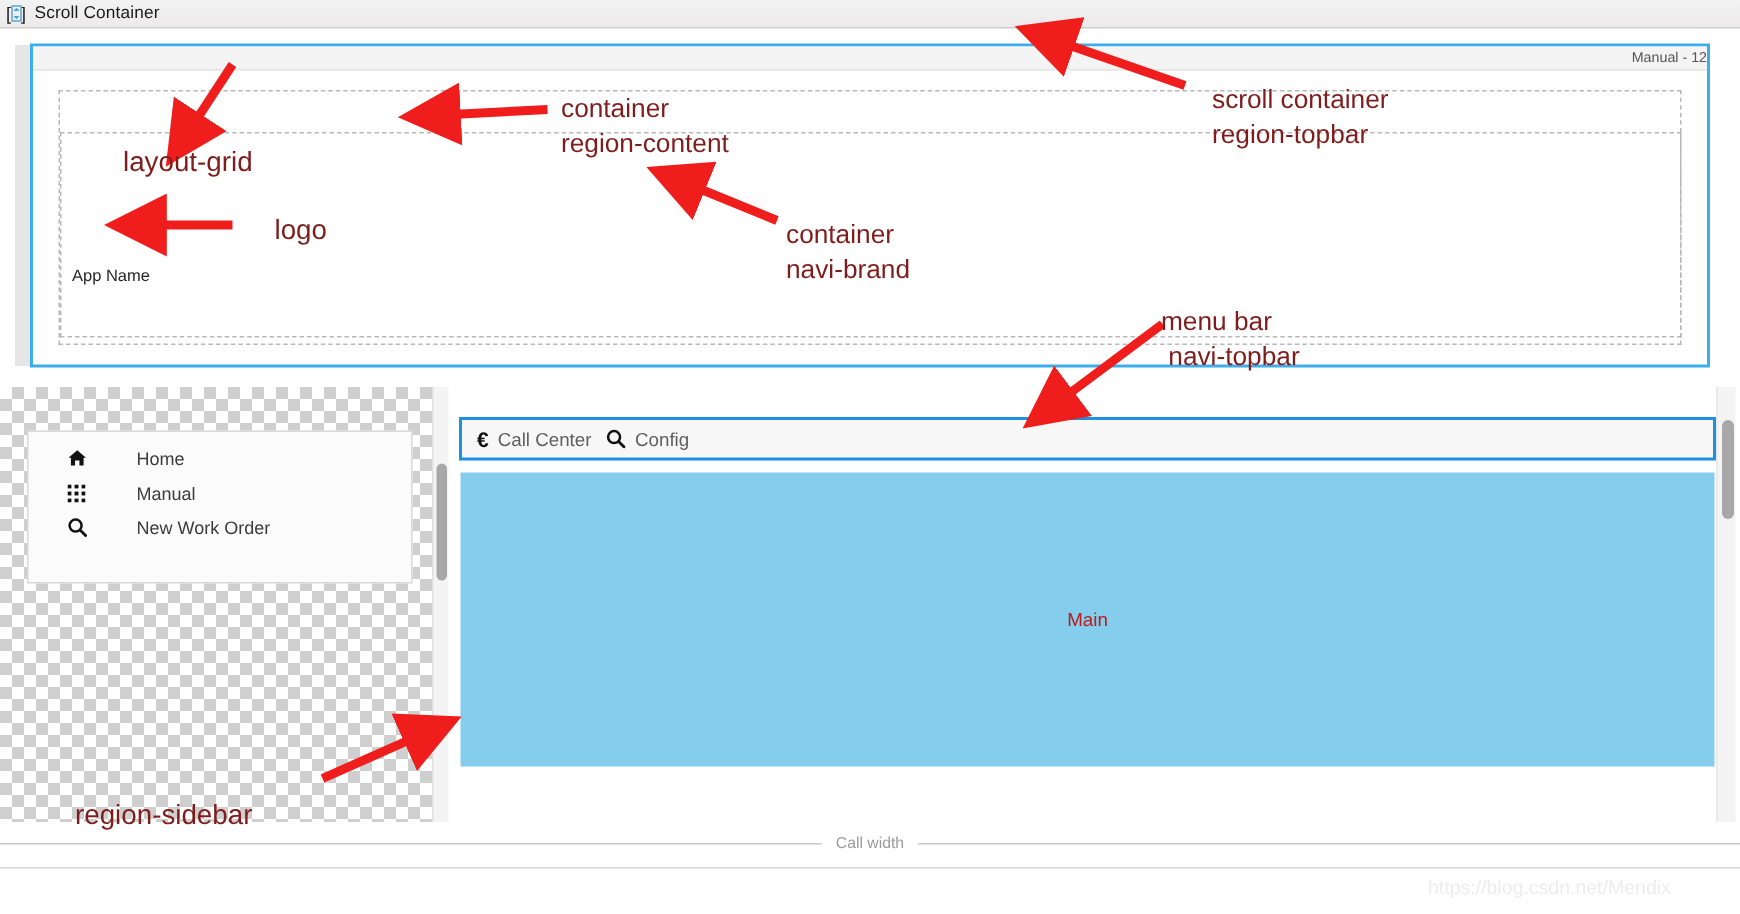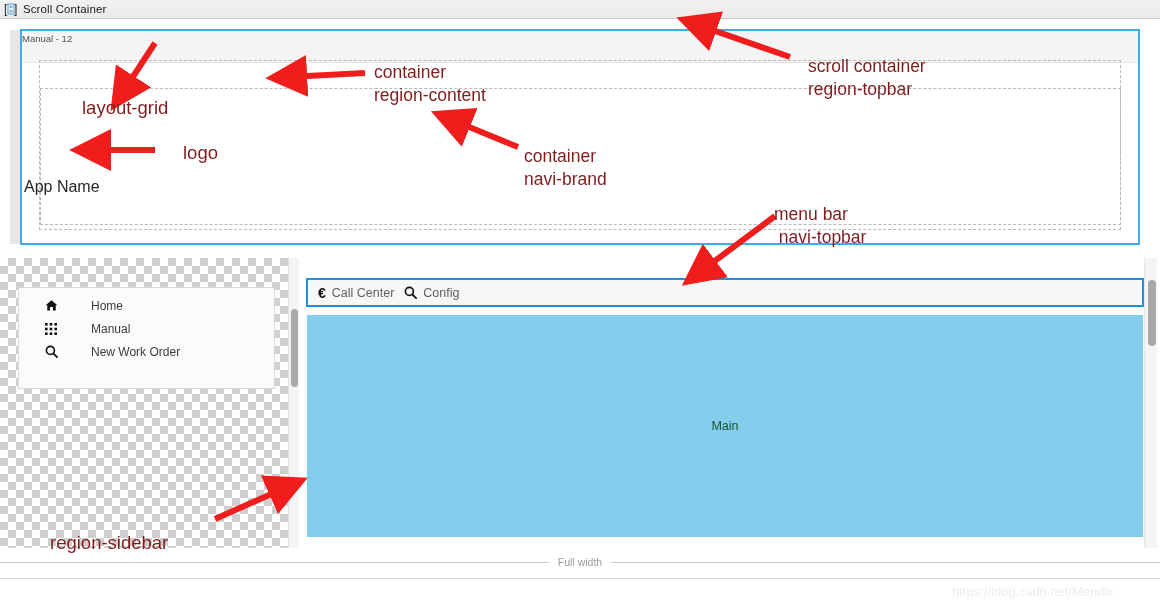--- a/index.html
+++ b/index.html
@@ -29,38 +29,38 @@
   
   .top-gutter {
     position: absolute; left: 10px; top: 30px; width: 11px; height: 214px;
     background: #e6e6e6; border-right: 1px solid #d6d6d6;
   }
   .topregion {
     position: absolute; left: 20px; top: 29px; width: 1120px; height: 216px;
     border: 2px solid #3daee9; background: #ffffff;
   }
   .manual-bar {
-    position: absolute; left: 0; top: 0; width: 100%; height: 32px;
+    position: absolute; left: 0; top: 0; width: 100%; height: 16px;
     background: #f4f4f4; border-bottom: 1px solid #e4e4e4;
-    font-size: 9.5px; color: #555; text-align: left; line-height: 16px;
+    font-size: 9.5px; color: #555; text-align: right; line-height: 16px;
   }
   .layout-grid {
     position: absolute; left: 17px; top: 29px; right: 17px; bottom: 13px;
     border: 1px dashed #b9b9b9;
   }
   .region-content {
     position: absolute; left: 18px; top: 57px; right: 17px; bottom: 18px;
     border: 1px dashed #b9b9b9;
   }
   .navi-brand-logo {
     position: absolute; left: 36px; top: 100px; width: 50px; height: 28px;
   }
   .app-name {
-    position: absolute; left: 24px; top: 178px;
-    font-size: 16px; color: #262626;
+    position: absolute; left: 48px; top: 178px;
+    font-size: 11px; color: #262626;
   }
 
   
   .sidebar-region {
     position: absolute; left: 0; top: 258px; width: 288px; height: 290px;
     background-color: #ffffff;
     background-image:
       linear-gradient(45deg, #cfcfcf 25%, transparent 25%, transparent 75%, #cfcfcf 75%),
       linear-gradient(45deg, #cfcfcf 25%, transparent 25%, transparent 75%, #cfcfcf 75%);
     background-size: 16px 16px;
@@ -94,22 +94,22 @@
     position: absolute; left: 306px; top: 278px; width: 838px; height: 29px;
     border: 2px solid #1e90e0; background: #f7f7f7;
     display: flex; align-items: center; padding-left: 10px;
   }
   .topbar-item { display: flex; align-items: center; font-size: 12.5px; color: #5f5f5f; margin-right: 10px; }
   .topbar-item .tb-icon { color: #111; font-weight: bold; margin-right: 6px; display:inline-flex; align-items:center; }
   .topbar-item .tb-icon svg { display:block; }
   .euro-glyph { font-size: 14px; font-weight: bold; color: #111; line-height: 1; }
 
   .main-box {
-    position: absolute; left: 307px; top: 315px; width: 836px; height: 222px;
-    background: #85cdec; color: #14532d;
+    position: absolute; left: 307px; top: 315px; width: 836px; height: 196px;
+    background: #85cdec; color: #b91c1c;
     display: flex; align-items: center; justify-content: center;
     font-size: 12.5px;
   }
 
   .scroll-track-right {
     position: absolute; left: 1144px; top: 258px; width: 13px; height: 290px;
     background: #f4f4f4; border-left: 1px solid #e6e6e6;
   }
   .scroll-thumb-right {
     position: absolute; left: 3px; top: 22px; width: 8px; height: 66px;
@@ -235,21 +235,21 @@
   <div class="main-box">
     <span>Main</span>
   </div>
 
   <div class="scroll-track-right">
     <div class="scroll-thumb-right"></div>
   </div>
 
   <div class="fullwidth-bar">
     <span class="fw-line"></span>
-    <span class="fw-label">Full width</span>
+    <span class="fw-label">Call width</span>
     <span class="fw-line"></span>
   </div>
   <div class="bottom-divider"></div>
   <div class="watermark">https://blog.csdn.net/Mendix</div>
 
   <svg class="anno-svg" viewBox="0 0 1160 609">
     <defs>
       <marker id="ah" markerWidth="7" markerHeight="7" refX="3.2" refY="3.5" orient="auto">
         <polygon points="0,0 7,3.5 0,7" fill="#f01d1d"></polygon>
       </marker>

